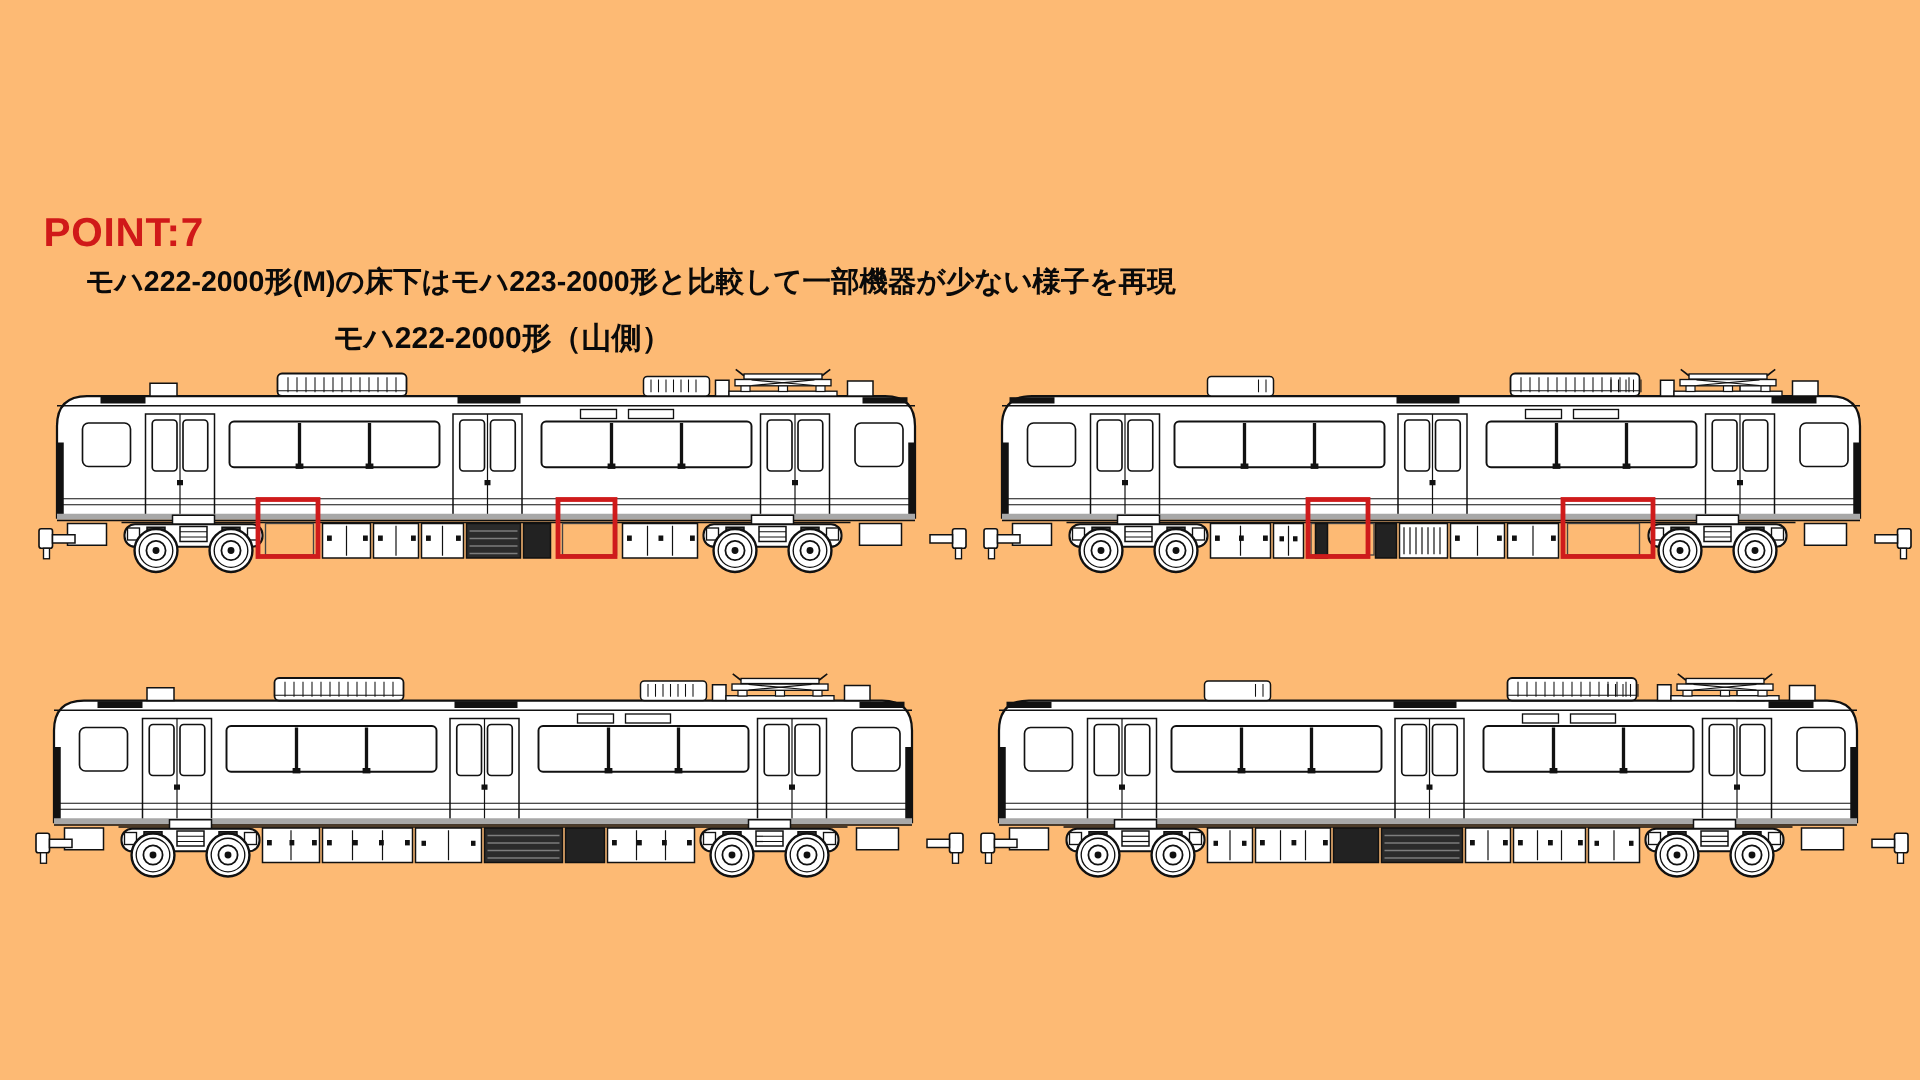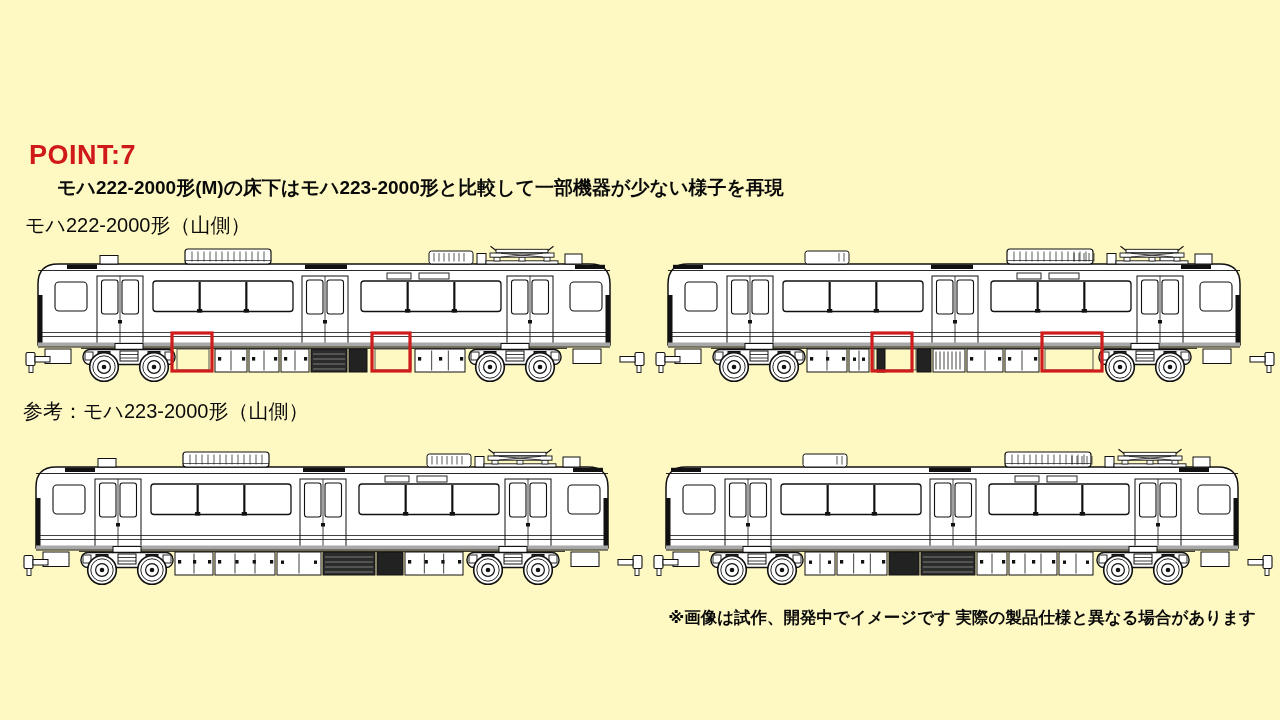--- a/index.html
+++ b/index.html
@@ -1,41 +1,40 @@
 <!DOCTYPE html>
 <html><head>
 <meta charset="utf-8">
 <style>
   html,body{margin:0;padding:0;background:#ffffff;}
   body{width:1280px;height:720px;font-family:"Liberation Sans","DejaVu Sans",sans-serif;}
-  .page{position:relative;width:1280px;height:720px;background:#fef9c3;overflow:hidden;}
+  .page{position:relative;width:1280px;height:720px;background:#fdba74;overflow:hidden;}
   .point-label{position:absolute;left:29px;top:141px;font-size:27px;font-weight:900;color:#d01919;letter-spacing:.5px;line-height:1.1;}
   .description{position:absolute;left:29px;top:175px;font-size:19px;font-weight:bold;color:#0a0a0a;white-space:nowrap;margin-left:28px;}
-  .caption{position:absolute;width:620px;font-size:20px;font-weight:normal;color:#0a0a0a;white-space:nowrap;}
+  .caption{position:absolute;width:620px;text-align:center;font-size:20px;font-weight:bold;color:#0a0a0a;white-space:nowrap;}
   .cap-t1{left:25px;top:212px}
   .cap-t2{left:655px;top:212px}
   .cap-t3{left:23px;top:398px}
   .cap-t4{left:653px;top:398px}
   .train{position:absolute;width:620px;height:155px;}
   .pos-t1{left:25px;top:240px}
   .pos-t2{left:655px;top:240px}
   .pos-t3{left:23px;top:443px}
   .pos-t4{left:653px;top:443px}
   .disclaimer{position:absolute;right:24px;top:607px;font-size:16.5px;font-weight:bold;color:#0a0a0a;white-space:nowrap;}
 </style>
 </head>
 <body>
 
 <div class="page">
 
   <div class="point-label">POINT:7</div>
   <div class="description">モハ222-2000形(M)の床下はモハ223-2000形と比較して一部機器が少ない様子を再現</div>
 
   <div class="caption cap-t1">モハ222-2000形（山側）</div>
-  <div class="caption cap-t3">参考：モハ223-2000形（山側）</div>
 
   <div class="train pos-t1">
     <svg width="620" height="155" viewBox="0 0 620 155">
         <g>
           <path d="M13,105 L13,44 Q13,24 33,24 L565,24 Q585,24 585,44 L585,105 Z" fill="#fff" stroke="#111111" stroke-width="1.5"></path>
           <line x1="13" y1="30.5" x2="585" y2="30.5" stroke="#111111" stroke-width="0.9"></line>
         </g>
         <g>
           <rect x="42" y="24.5" width="30" height="4.5" fill="#111111"></rect>
           <rect x="280" y="24.5" width="42" height="4.5" fill="#111111"></rect>
@@ -750,14 +749,13 @@
           <rect x="4" y="125.5" width="4" height="7" fill="#fff" stroke="#111111" stroke-width="0.9"></rect>
         </g>
         <g>
           <rect x="610" y="112.5" width="9" height="13" rx="1.5" fill="#fff" stroke="#111111" stroke-width="1.1"></rect>
           <rect x="595" y="116.5" width="15" height="5.5" fill="#fff" stroke="#111111" stroke-width="1"></rect>
           <rect x="612" y="125.5" width="4" height="7" fill="#fff" stroke="#111111" stroke-width="0.9"></rect>
         </g>
       </svg>
   </div>
 
-  <div class="disclaimer">※画像は試作、開発中でイメージです 実際の製品仕様と異なる場合があります</div>
 </div>
 
 </body></html>

